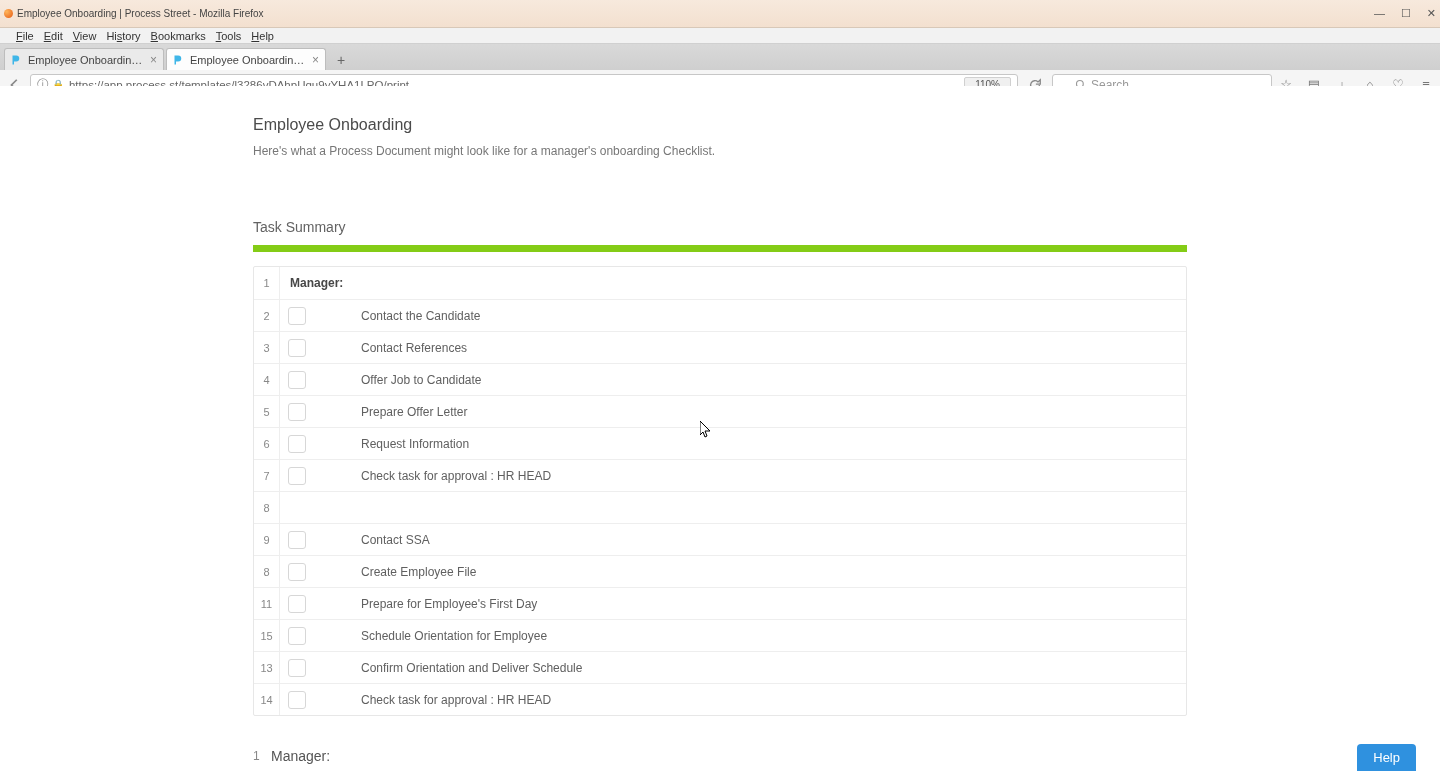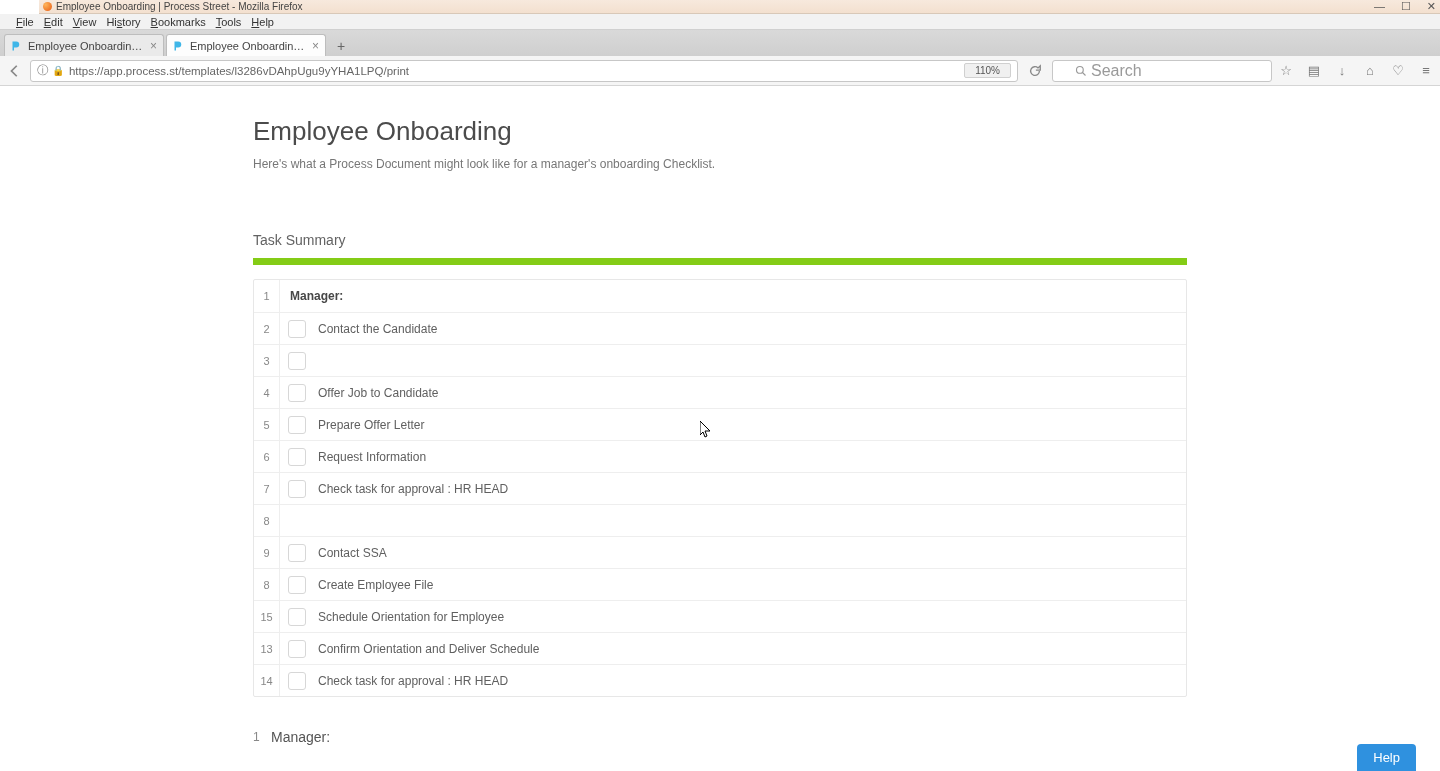--- a/index.html
+++ b/index.html
@@ -5,29 +5,28 @@
   * { margin: 0; padding: 0; box-sizing: border-box; }
   body {
     font-family: "Segoe UI", Tahoma, sans-serif;
     font-size: 12px;
     background: #fff;
     overflow: hidden;
   }
 
   
   .titlebar {
-    height: 14px;
+    height: 28px;
     background: linear-gradient(#f7e9dd, #f3e0cf);
     border-bottom: 1px solid #d8c8b8;
     display: flex;
     align-items: center;
     padding: 0 4px;
     font-size: 10px;
     color: #444;
-    margin-left: 39px;
   }
   .titlebar .logo {
     width: 9px; height: 9px; border-radius: 50%;
     background: radial-gradient(circle at 30% 30%, #ffb55a, #e65a12);
     margin-right: 4px;
   }
   .titlebar .winbtns {
     margin-left: auto; display: flex; gap: 16px;
     font-size: 11px; color: #555;
   }
@@ -126,21 +125,21 @@
     text-align: right;
   }
   .reload { color: #777; margin: 0 2px; }
   .searchfield {
     width: 220px; height: 22px;
     background: #fff;
     border: 1px solid #c7c7c7;
     border-radius: 3px;
     display: flex; align-items: center;
     padding: 0 22px;
-    font-size: 16px;
+    font-size: 12px;
     color: #9a9a9a;
     gap: 4px;
   }
   .toolbar-icons {
     display: flex; gap: 12px;
     color: #777;
     font-size: 13px;
   }
   .toolbar-icons span { width: 16px; text-align: center; }
 
@@ -150,21 +149,21 @@
     top: 86px; left: 0; right: 0; bottom: 0;
     overflow-y: scroll;
     background: #fff;
   }
   .page {
     width: 934px;
     margin: 30px auto 120px auto;
     color: #555;
   }
   .page h1 {
-    font-size: 26px;
+    font-size: 16px;
     font-weight: 500;
     color: #4b4b4b;
     margin-bottom: 10px;
   }
   .page .sub {
     font-size: 12px;
     color: #777;
     margin-bottom: 61px;
   }
   .page .section-title {
@@ -196,21 +195,21 @@
     display: flex; align-items: center; justify-content: center;
     font-size: 11px;
   }
   .row .chk {
     width: 18px; height: 18px;
     border: 1px solid #d7d7d7;
     border-radius: 3px;
     margin: 0 12px 0 8px;
   }
   .row.header .label { font-weight: 700; color: #474747; margin-left: 10px; }
-  .row .label { flex: 1; }
+  .row .label { flex: 1; margin-left: 43px; }
 
   .detail {
     display: flex; align-items: center;
     margin-top: 32px;
     font-size: 14px;
     color: #555;
   }
   .detail .dn { width: 18px; color: #888; font-size: 12px; }
 
   .help-btn {
@@ -325,20 +324,21 @@
         <div class="label">Manager:</div>
       </div>
       <div class="row">
         <div class="num">2</div>
         <div class="chk"></div>
         <div class="label">Contact the Candidate</div>
       </div>
       <div class="row">
         <div class="num">3</div>
         <div class="chk"></div>
+        <div class="label">Contact References</div>
       </div>
       <div class="row">
         <div class="num">4</div>
         <div class="chk"></div>
         <div class="label">Offer Job to Candidate</div>
       </div>
       <div class="row">
         <div class="num">5</div>
         <div class="chk"></div>
         <div class="label">Prepare Offer Letter</div>
@@ -358,20 +358,25 @@
       </div>
       <div class="row">
         <div class="num">9</div>
         <div class="chk"></div>
         <div class="label">Contact SSA</div>
       </div>
       <div class="row">
         <div class="num">8</div>
         <div class="chk"></div>
         <div class="label">Create Employee File</div>
+      </div>
+      <div class="row">
+        <div class="num">11</div>
+        <div class="chk"></div>
+        <div class="label">Prepare for Employee's First Day</div>
       </div>
       <div class="row">
         <div class="num">15</div>
         <div class="chk"></div>
         <div class="label">Schedule Orientation for Employee</div>
       </div>
       <div class="row">
         <div class="num">13</div>
         <div class="chk"></div>
         <div class="label">Confirm Orientation and Deliver Schedule</div>

